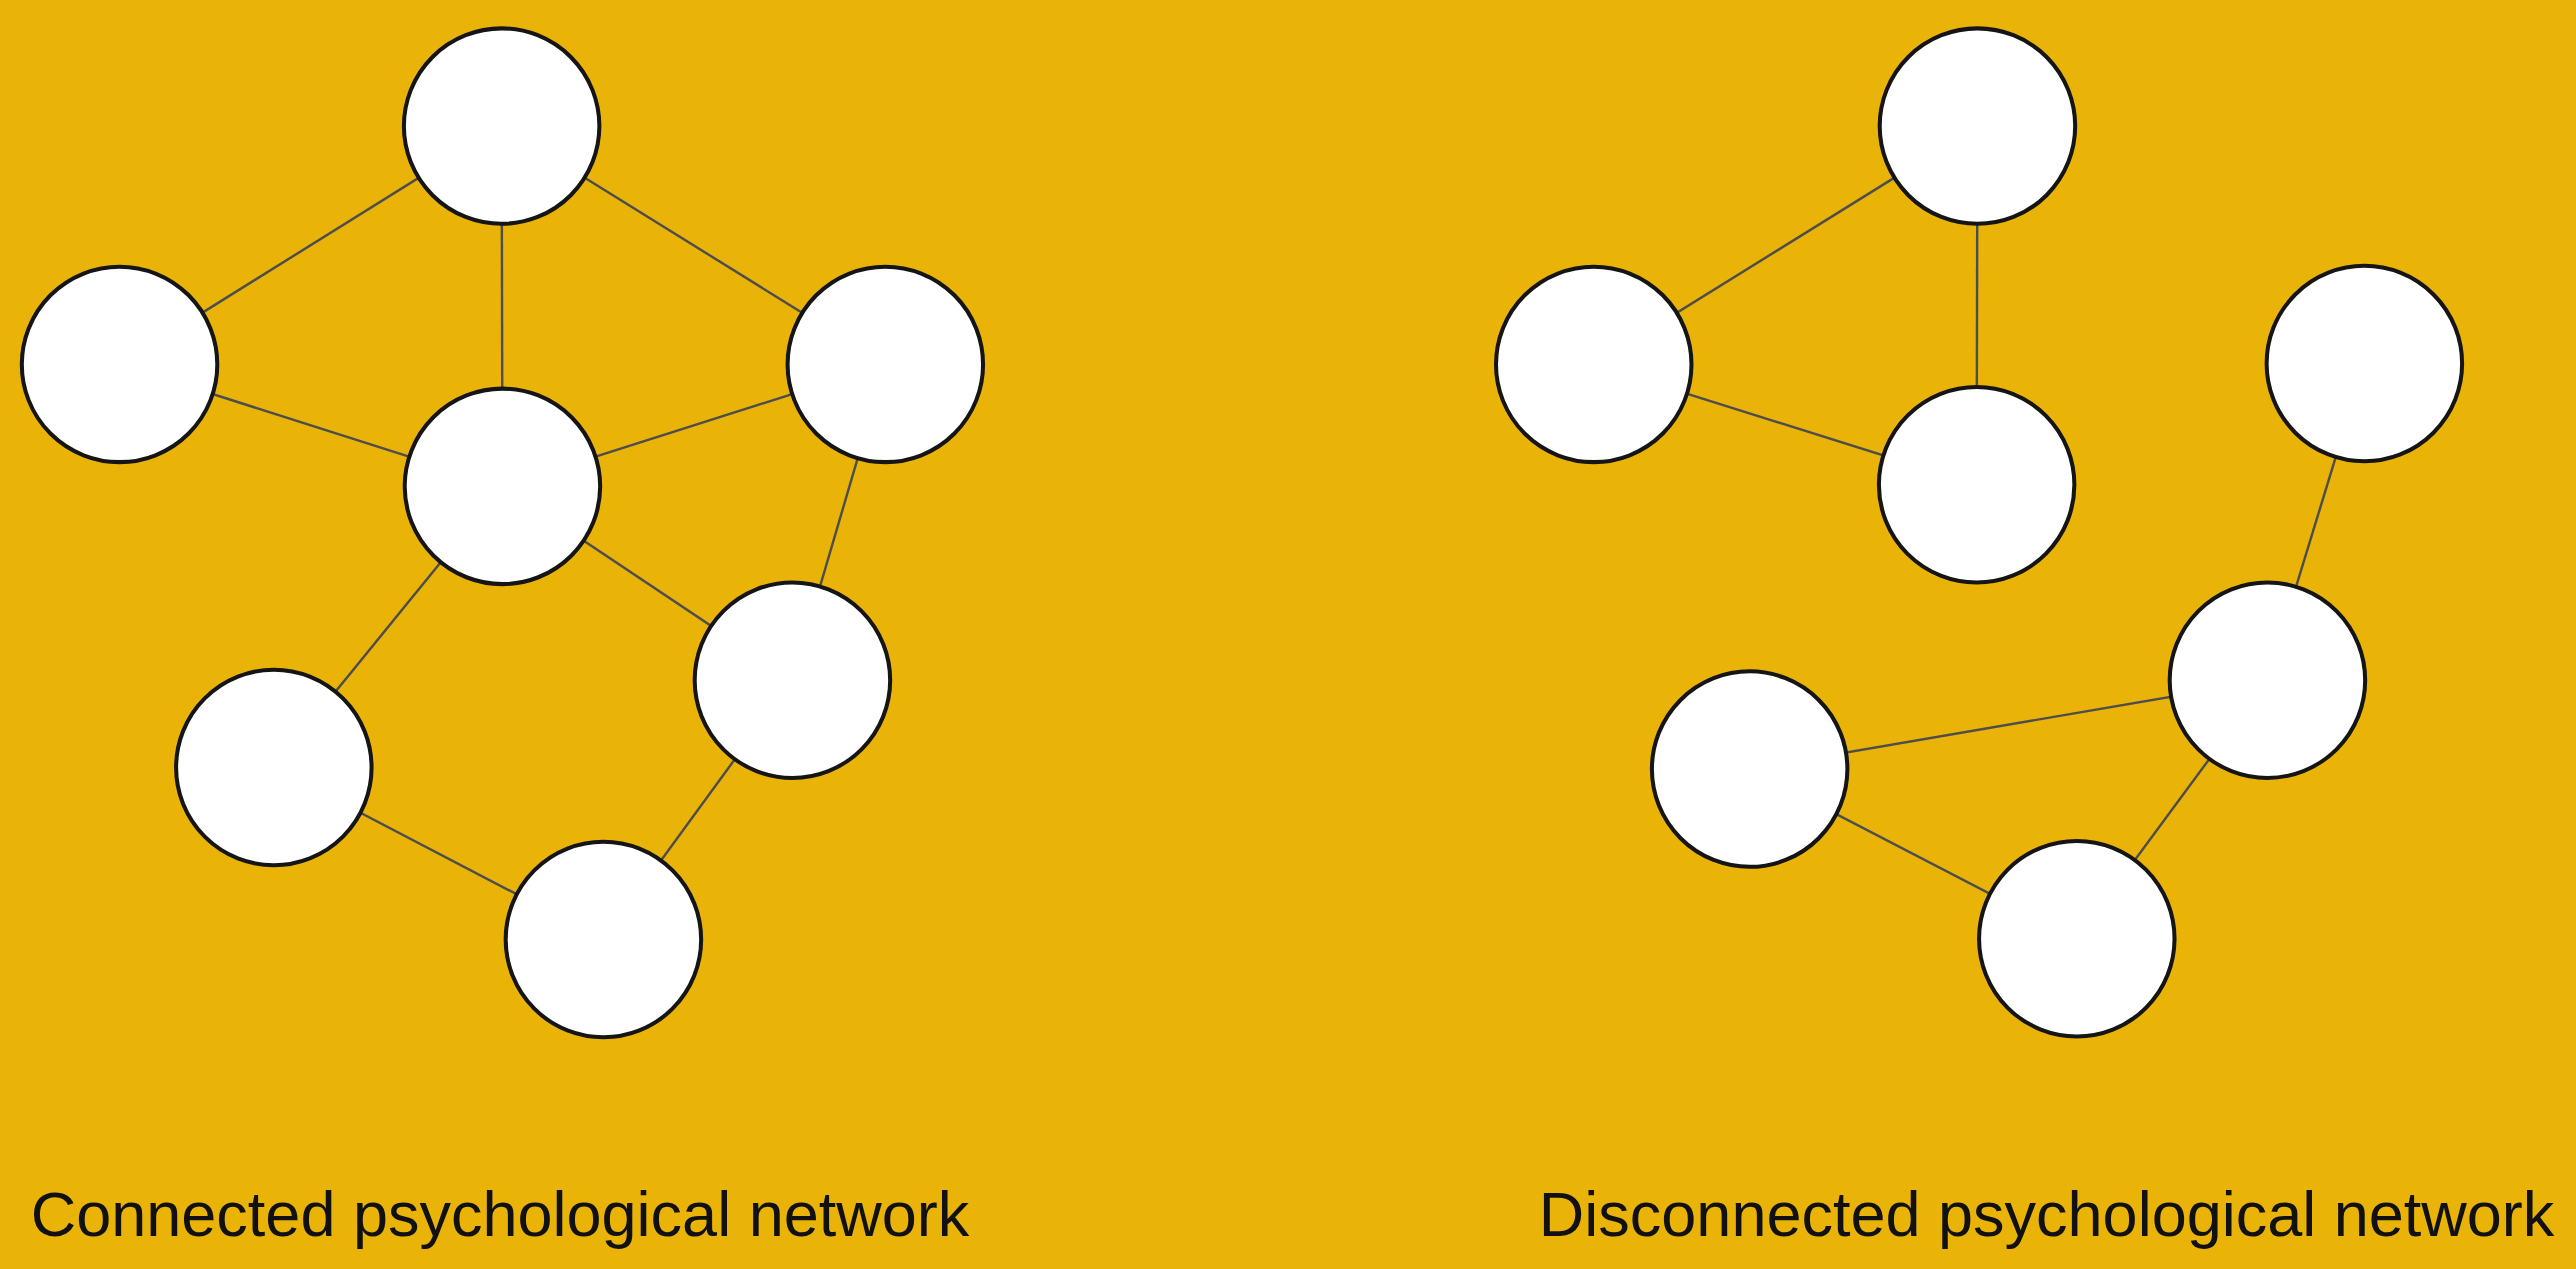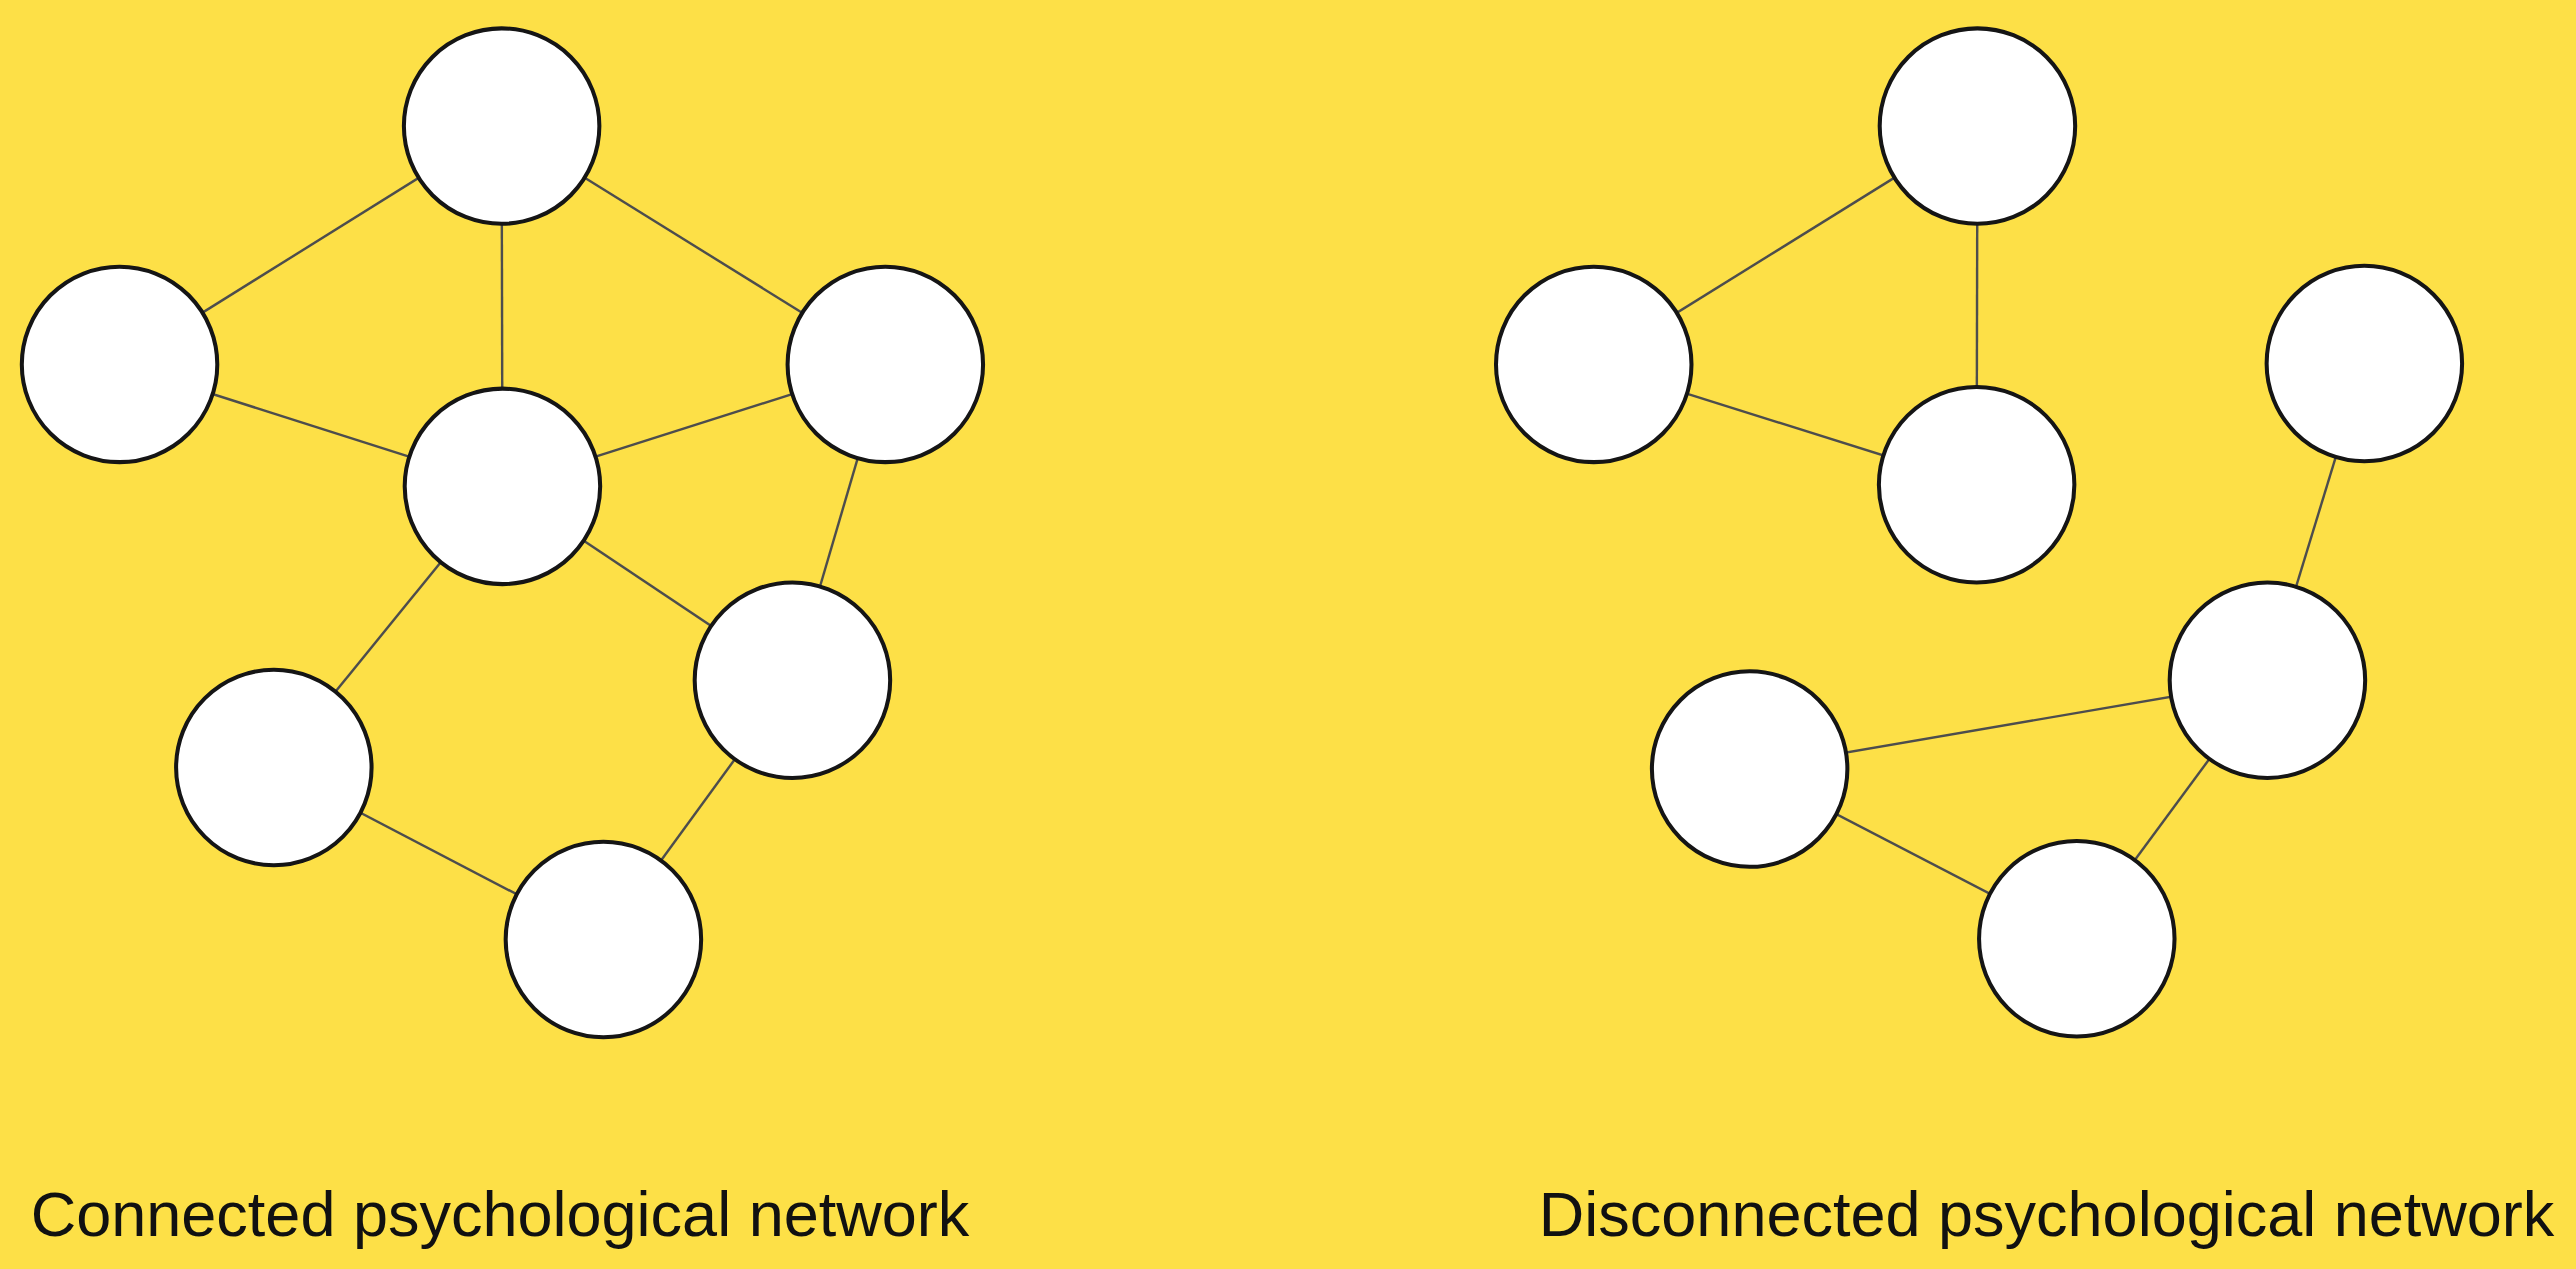--- a/index.html
+++ b/index.html
@@ -4,21 +4,21 @@
 <style>
   html, body {
     margin: 0;
     padding: 0;
     background: #ffffff;
   }
   .stage {
     position: relative;
     width: 2576px;
     height: 1270px;
-    background: #fde047;
+    background: #eab308;
     overflow: hidden;
   }
   svg.diagram {
     position: absolute;
     left: 0;
     top: 0;
     width: 2576px;
     height: 1270px;
     display: block;
   }

